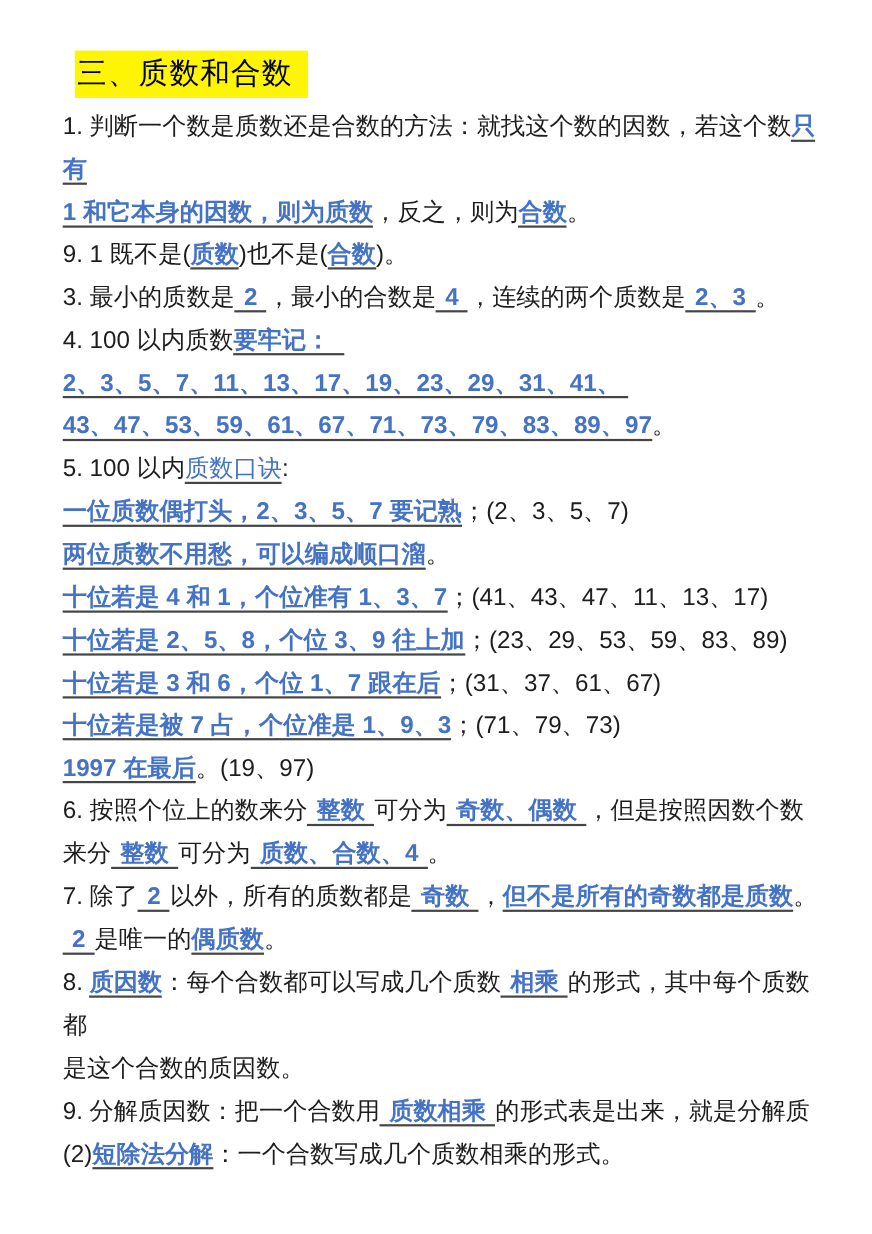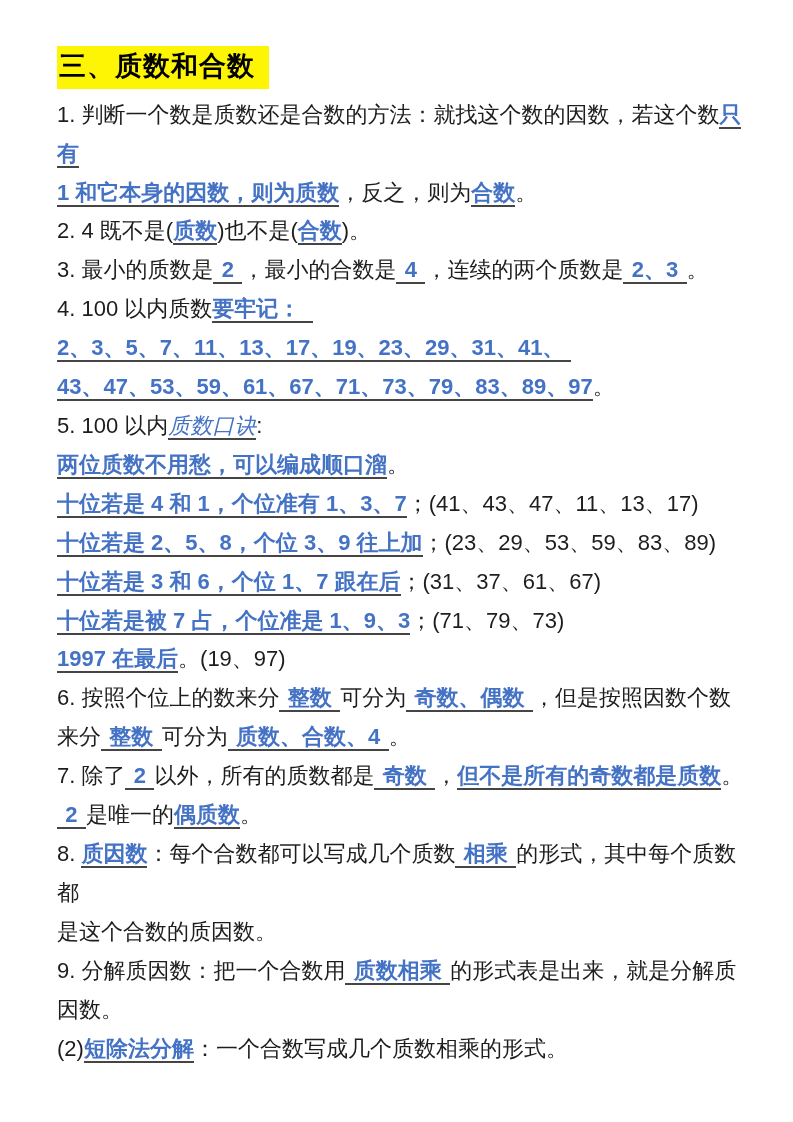--- a/index.html
+++ b/index.html
@@ -21,24 +21,25 @@
     position: relative;
   }
   .page {
     padding: 46px 48px 0 57px;
   }
   .title {
     display: inline-block;
     background: var(--hl);
     color: #000000;
     font-size: 27px;
-    font-weight: 700;
+    font-weight: 400;
     line-height: 1.25;
     padding: 4px 14px 5px 2px;
     letter-spacing: 1px;
+    margin-left: 11px;
   }
   .content {
     margin-top: 7px;
   }
   .line {
     font-size: 22px;
     line-height: 38.9px;
     color: var(--ink);
     white-space: pre-wrap;
     font-weight: 400;
@@ -46,53 +47,52 @@
   .seg-p { color: var(--ink); }
   .seg-em {
     color: var(--blue);
     font-weight: 700;
     border-bottom: 2px solid var(--ul);
   }
   .seg-eml {
     color: var(--blue);
     font-weight: 400;
     border-bottom: 2px solid var(--ul);
-    font-style: italic;
   }
   .seg-bk {
     color: var(--blue);
     font-weight: 700;
     border-bottom: 2px solid var(--ul);
     padding: 0 0.38em;
   }
 </style>
 </head>
 <body>
 
 <div class="page">
   <div class="title">三、质数和合数</div>
   <div class="content">
       <div class="line"><span class="seg-p">1. 判断一个数是质数还是合数的方法：就找这个数的因数，若这个数</span><span class="seg-em">只有</span></div>
       <div class="line"><span class="seg-em">1 和它本身的因数，则为质数</span><span class="seg-p">，反之，则为</span><span class="seg-em">合数</span><span class="seg-p">。</span></div>
-      <div class="line"><span class="seg-p">2. 4 既不是(</span><span class="seg-em">质数</span><span class="seg-p">)也不是(</span><span class="seg-em">合数</span><span class="seg-p">)。</span></div>
+      <div class="line"><span class="seg-p">9. 1 既不是(</span><span class="seg-em">质数</span><span class="seg-p">)也不是(</span><span class="seg-em">合数</span><span class="seg-p">)。</span></div>
       <div class="line"><span class="seg-p">3. 最小的质数是</span><span class="seg-bk">2</span><span class="seg-p">，最小的合数是</span><span class="seg-bk">4</span><span class="seg-p">，连续的两个质数是</span><span class="seg-bk">2、3</span><span class="seg-p">。</span></div>
       <div class="line"><span class="seg-p">4. 100 以内质数</span><span class="seg-em">要牢记：  </span></div>
       <div class="line"><span class="seg-em">2、3、5、7、11、13、17、19、23、29、31、41、 </span></div>
       <div class="line"><span class="seg-em">43、47、53、59、61、67、71、73、79、83、89、97</span><span class="seg-p">。</span></div>
       <div class="line"><span class="seg-p">5. 100 以内</span><span class="seg-eml">质数口诀</span><span class="seg-p">:</span></div>
+      <div class="line"><span class="seg-em">一位质数偶打头，2、3、5、7 要记熟</span><span class="seg-p">；(2、3、5、7)</span></div>
       <div class="line"><span class="seg-em">两位质数不用愁，可以编成顺口溜</span><span class="seg-p">。</span></div>
       <div class="line"><span class="seg-em">十位若是 4 和 1，个位准有 1、3、7</span><span class="seg-p">；(41、43、47、11、13、17)</span></div>
       <div class="line"><span class="seg-em">十位若是 2、5、8，个位 3、9 往上加</span><span class="seg-p">；(23、29、53、59、83、89)</span></div>
       <div class="line"><span class="seg-em">十位若是 3 和 6，个位 1、7 跟在后</span><span class="seg-p">；(31、37、61、67)</span></div>
       <div class="line"><span class="seg-em">十位若是被 7 占，个位准是 1、9、3</span><span class="seg-p">；(71、79、73)</span></div>
       <div class="line"><span class="seg-em">1997 在最后</span><span class="seg-p">。(19、97)</span></div>
       <div class="line"><span class="seg-p">6. 按照个位上的数来分</span><span class="seg-bk">整数</span><span class="seg-p">可分为</span><span class="seg-bk">奇数、偶数</span><span class="seg-p">，但是按照因数个数</span></div>
       <div class="line"><span class="seg-p">来分</span><span class="seg-bk">整数</span><span class="seg-p">可分为</span><span class="seg-bk">质数、合数、4</span><span class="seg-p">。</span></div>
       <div class="line"><span class="seg-p">7. 除了</span><span class="seg-bk">2</span><span class="seg-p">以外，所有的质数都是</span><span class="seg-bk">奇数</span><span class="seg-p">，</span><span class="seg-em">但不是所有的奇数都是质数</span><span class="seg-p">。</span></div>
       <div class="line"><span class="seg-bk">2</span><span class="seg-p">是唯一的</span><span class="seg-em">偶质数</span><span class="seg-p">。</span></div>
       <div class="line"><span class="seg-p">8. </span><span class="seg-em">质因数</span><span class="seg-p">：每个合数都可以写成几个质数</span><span class="seg-bk">相乘</span><span class="seg-p">的形式，其中每个质数都</span></div>
       <div class="line"><span class="seg-p">是这个合数的质因数。</span></div>
       <div class="line"><span class="seg-p">9. 分解质因数：把一个合数用</span><span class="seg-bk">质数相乘</span><span class="seg-p">的形式表是出来，就是分解质</span></div>
-      <div class="line"><span class="seg-p">因数。</span></div>
       <div class="line"><span class="seg-p">(2)</span><span class="seg-em">短除法分解</span><span class="seg-p">：一个合数写成几个质数相乘的形式。</span></div>
     </div>
   
 </div>
 
 </body></html>

